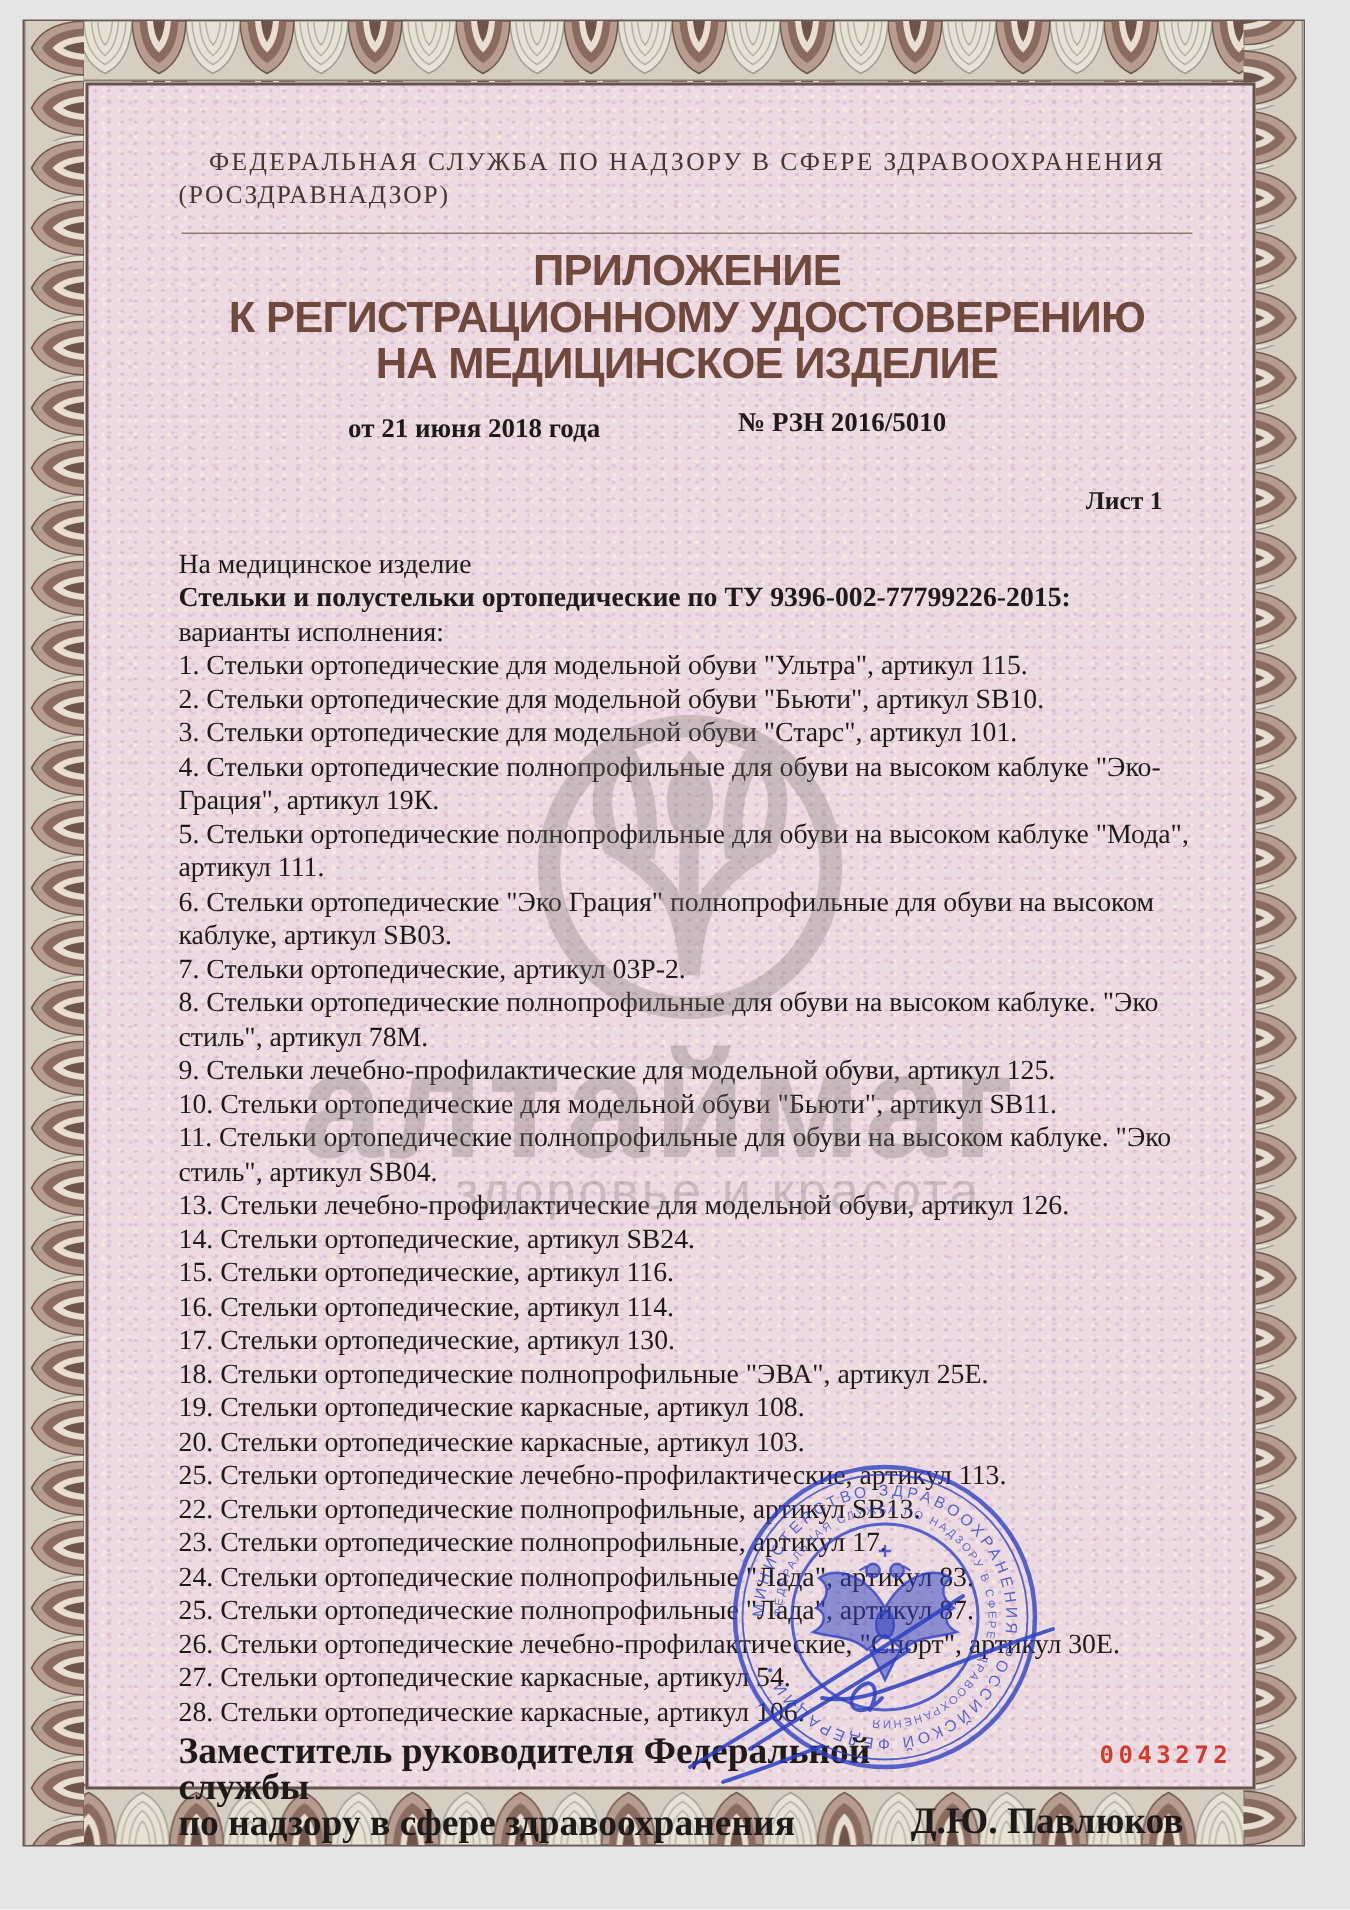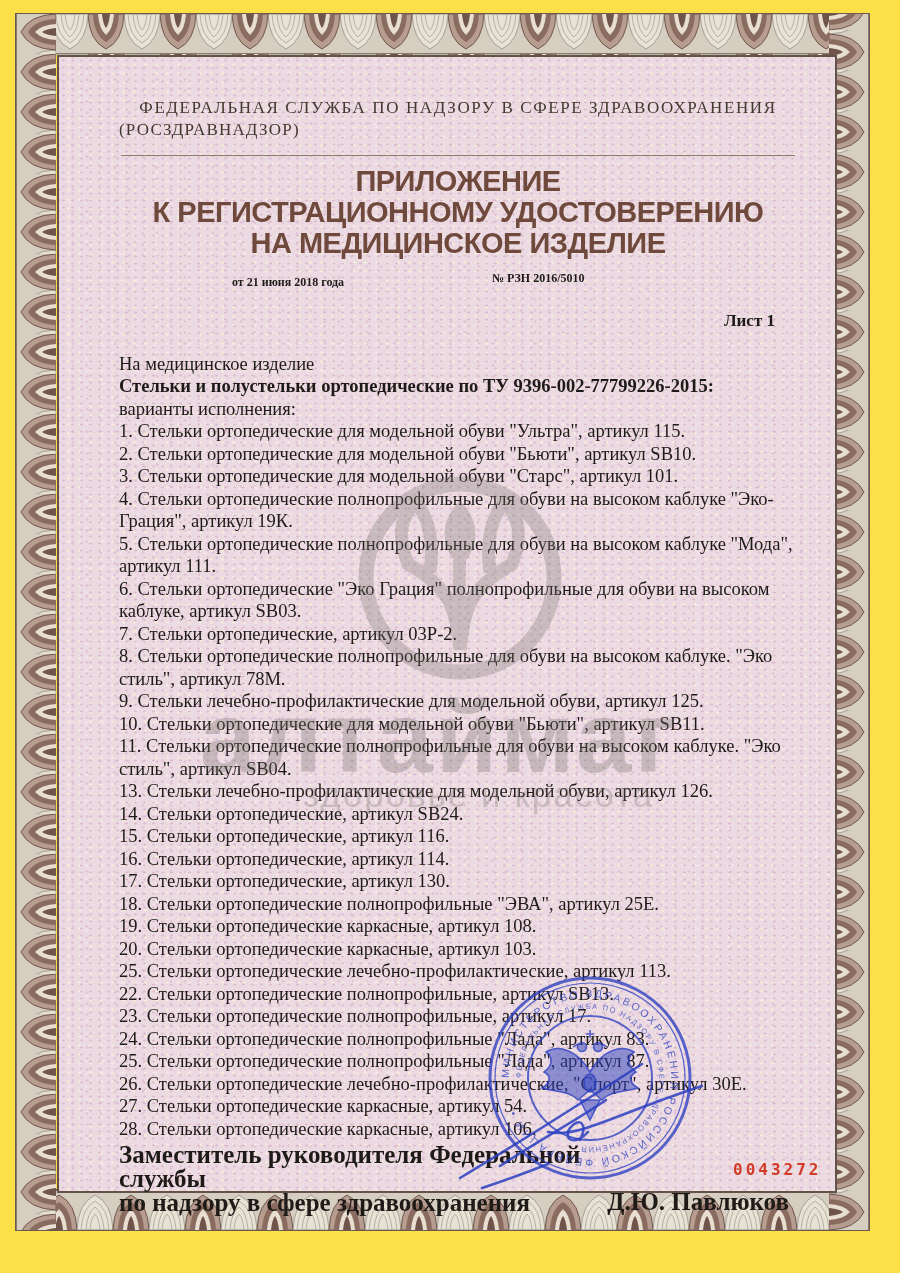--- a/index.html
+++ b/index.html
@@ -1,16 +1,16 @@
 <!DOCTYPE html>
 <html><head>
 <meta charset="utf-8">
 <style>
   html,body{margin:0;padding:0;background:#ffffff;}
-  .page{position:relative;width:900px;height:1273px;background:#fde047;overflow:hidden;
+  .page{position:relative;width:900px;height:1273px;background:#e5e5e5;overflow:hidden;
         font-family:"Liberation Serif",serif;color:#1e1a17;}
   
   .frame-line{position:absolute;left:15px;top:13px;width:855px;height:1218px;
               border:1px solid #6b584e;box-sizing:border-box;}
   .band{position:absolute;overflow:hidden;}
   .band svg{display:block;}
   
   .inner{position:absolute;left:57px;top:55px;width:780px;height:1138px;box-sizing:border-box;
          border:2px solid #655349;
          background-color:#ecdae3;
@@ -20,24 +20,24 @@
            radial-gradient(#e3c5d6 1.2px, transparent 1.9px),
            radial-gradient(#f1e2ea 1.4px, transparent 2.1px);
          background-size:9px 7px,11px 9px,14px 11px,17px 13px;
          background-position:0 0,4px 3px,7px 6px,2px 9px;}
   .content{position:relative;z-index:2;padding:40px 38px 0 60px;}
   .issuer{margin:0;text-align:center;font-size:17px;letter-spacing:1.6px;color:#41382f;line-height:1.35;}
   .issuer2{margin:0;text-align:left;font-size:17px;letter-spacing:1.2px;color:#41382f;}
   .rule{border:none;border-top:1px solid #8d7c6e;margin:15px 2px 10px 2px;}
   .doc-title{margin:0;text-align:center;font-family:"Liberation Sans",sans-serif;font-weight:bold;
              font-size:29px;line-height:1.07;color:#6f4a3c;letter-spacing:-0.5px;}
-  .date-row{position:relative;height:32px;margin-top:16px;font-weight:bold;font-size:12px;}
+  .date-row{position:relative;height:32px;margin-top:16px;font-weight:bold;font-size:18px;}
   .date-text{position:absolute;left:113px;top:0;}
   .number-text{position:absolute;left:373px;top:-4px;}
-  .sheet-row{text-align:right;padding-right:22px;font-weight:bold;font-size:17px;margin-top:4px;}
+  .sheet-row{text-align:right;padding-right:22px;font-weight:bold;font-size:17px;margin-top:17px;}
   .body-text{margin-top:22px;font-size:18.5px;line-height:22.5px;}
   .body-text .line{margin:0;}
   .bold{font-weight:bold;}
   .item{margin:0;}
   .sign-block{display:flex;justify-content:flex-start;align-items:flex-end;margin-top:3px;
               font-size:25px;font-weight:bold;line-height:24px;}
   .sign-name{white-space:nowrap;padding-bottom:1px;padding-right:8px;}
   
   .wm{position:absolute;z-index:3;pointer-events:none;color:#76716d;
       font-family:"Liberation Sans",sans-serif;font-weight:bold;}

